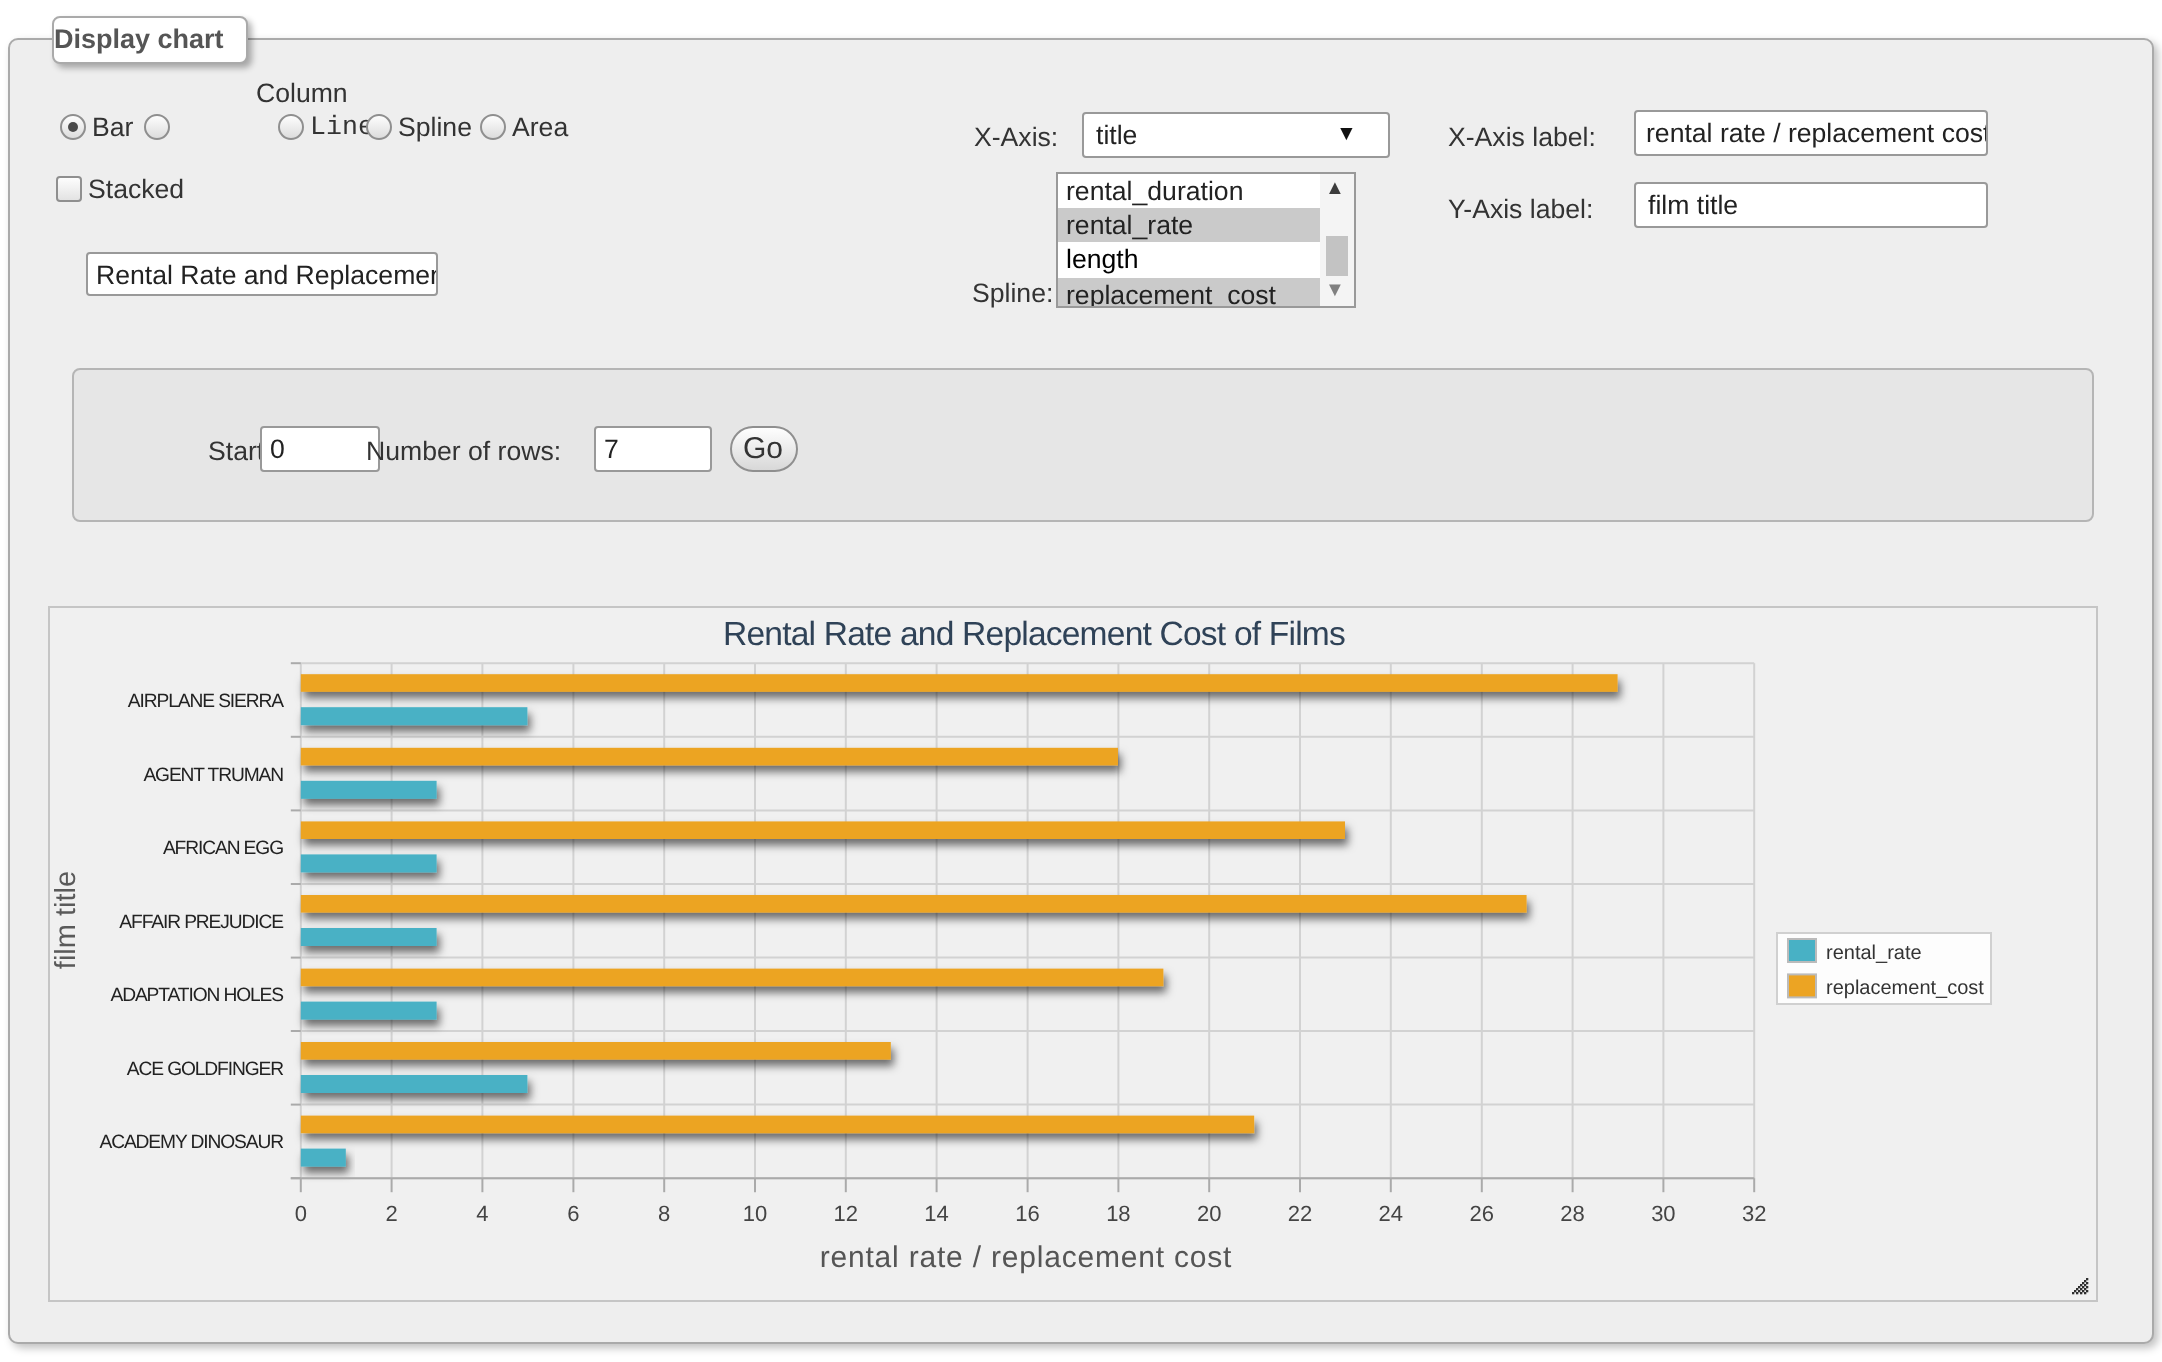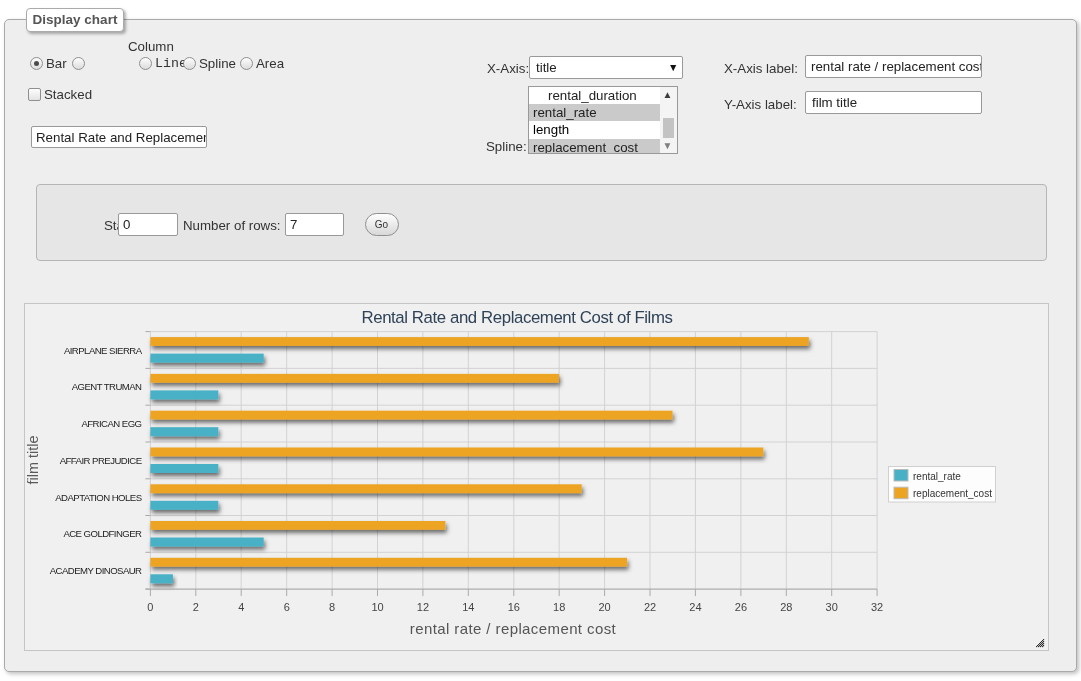--- a/index.html
+++ b/index.html
@@ -1,26 +1,26 @@
 <!DOCTYPE html>
 <html><head>
 <meta charset="utf-8">
 <style>
 html,body{margin:0;padding:0;background:#fff;}
 body{font-family:"Liberation Sans",sans-serif;font-size:13.3px;color:#333;}
 #page{position:relative;width:1081px;height:681px;overflow:hidden;}
 .abs{position:absolute;}
 #fieldset{left:4px;top:19px;width:1073px;height:653px;background:#eee;border:1px solid #aaa;border-radius:5px;box-shadow:2px 2px 4px rgba(0,0,0,.25);box-sizing:border-box;}
-#legendbox{left:26px;top:8px;width:98px;height:24px;background:#fff;border:1px solid #aaa;border-radius:4px;box-shadow:2px 2px 3px rgba(0,0,0,.3);box-sizing:border-box;line-height:22px;text-align:center;font-weight:bold;color:#555;font-size:13.5px;}
+#legendbox{left:26px;top:8px;width:98px;height:24px;background:#fff;border:1px solid #aaa;border-radius:4px;box-shadow:2px 2px 3px rgba(0,0,0,.3);box-sizing:border-box;line-height:22px;text-align:left;font-weight:bold;color:#555;font-size:13.5px;}
 .radio{width:13px;height:13px;border:1px solid #8f8f8f;border-radius:50%;background:linear-gradient(#fdfdfd,#dcdcdc);display:inline-block;box-sizing:border-box;}
 .radio.on::after{content:"";display:block;width:5px;height:5px;border-radius:50%;background:#4a4a4a;margin:3px 0 0 3px;}
 .checkbox{width:13px;height:13px;border:1px solid #8f8f8f;border-radius:2px;background:linear-gradient(#fdfdfd,#e3e3e3);display:inline-block;box-sizing:border-box;}
-.inp{background:#fff;border:1px solid #999;border-radius:2px;box-sizing:border-box;color:#222;padding:0 0 0 4px;white-space:nowrap;overflow:hidden;line-height:21px;font-size:13.3px;}
+.inp{background:#fff;border:1px solid #999;border-radius:2px;box-sizing:border-box;color:#222;padding:0 0 0 4px;white-space:nowrap;overflow:hidden;line-height:21px;font-size:13.3px;margin-left:12px;}
 #panel2{left:36px;top:184px;width:1011px;height:77px;background:#e6e6e6;border:1px solid #b5b5b5;border-radius:4px;box-sizing:border-box;}
-#gobtn{left:364.5px;top:213px;width:34px;height:23px;border:1px solid #8f8f8f;border-radius:12px;background:linear-gradient(#fefefe,#d8d8d8);box-sizing:border-box;text-align:center;line-height:22px;color:#333;font-size:10px;}
+#gobtn{left:364.5px;top:213px;width:34px;height:23px;border:1px solid #8f8f8f;border-radius:12px;background:linear-gradient(#fefefe,#d8d8d8);box-sizing:border-box;text-align:center;line-height:22px;color:#333;font-size:15px;}
 #chartbox{left:24px;top:303px;width:1025px;height:348px;background:#f0f0f0;border:1px solid #c5c5c5;box-sizing:border-box;}
 </style>
 </head>
 <body>
 <div id="page">
   <div id="fieldset" class="abs"></div>
   <div id="legendbox" class="abs">Display chart</div>
 
   <span class="abs radio on" style="left:30px;top:57px;"></span>
   <span class="abs" style="left:46px;top:56px;">Bar</span>
@@ -38,21 +38,21 @@
 
   <div class="abs inp" style="left:31px;top:126px;width:176px;height:22px;">Rental Rate and Replacement Cost</div>
 
   <span class="abs" style="left:487px;top:61px;text-align:right;">X-Axis:</span>
   <div class="abs inp" style="left:529px;top:56px;width:154px;height:23px;line-height:22px;padding-left:6px;">title</div>
   <span class="abs" style="left:668px;top:60.5px;font-size:10.5px;color:#111;">▼</span>
 
   <span class="abs" style="left:486px;top:139px;">Spline:</span>
   <div class="abs" style="left:528px;top:86px;width:150px;height:68px;background:#fff;border:1px solid #999;box-sizing:border-box;overflow:hidden;">
     <div style="position:absolute;left:0;top:0;width:132px;">
-      <div style="height:17px;line-height:17px;padding-left:19px;color:#222;">rental_duration</div>
+      <div style="height:17px;line-height:17px;padding-left:4px;color:#222;">rental_duration</div>
       <div style="height:17px;line-height:17px;padding-left:4px;color:#222;background:#cacaca;">rental_rate</div>
       <div style="height:18px;line-height:17px;padding-left:4px;color:#000000;">length</div>
       <div style="height:17px;line-height:17px;padding-left:4px;color:#222;background:#cacaca;">replacement_cost</div>
     </div>
     <div style="position:absolute;right:0;top:0;width:17px;height:100%;background:#f4f4f4;">
       <div style="position:absolute;left:2.5px;top:2px;font-size:10px;color:#3c3c3c;">▲</div>
       <div style="position:absolute;left:2.5px;bottom:2px;font-size:10px;color:#808080;">▼</div>
       <div style="position:absolute;left:3px;top:31px;width:11px;height:20px;background:#c3c3c3;"></div>
     </div>
   </div>

